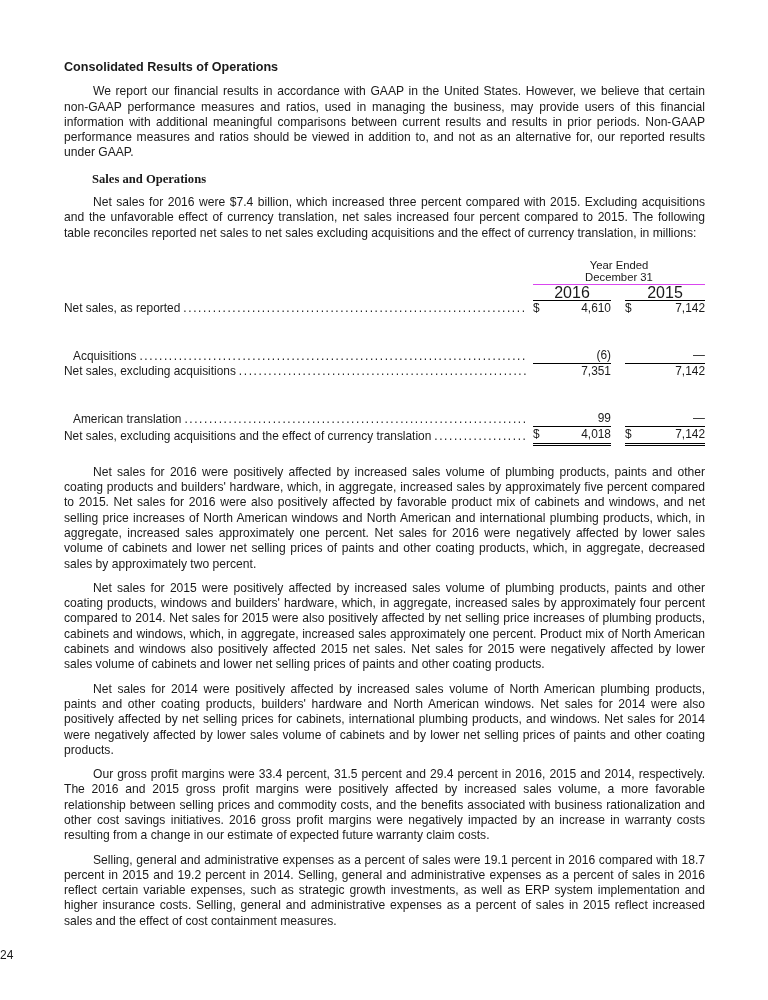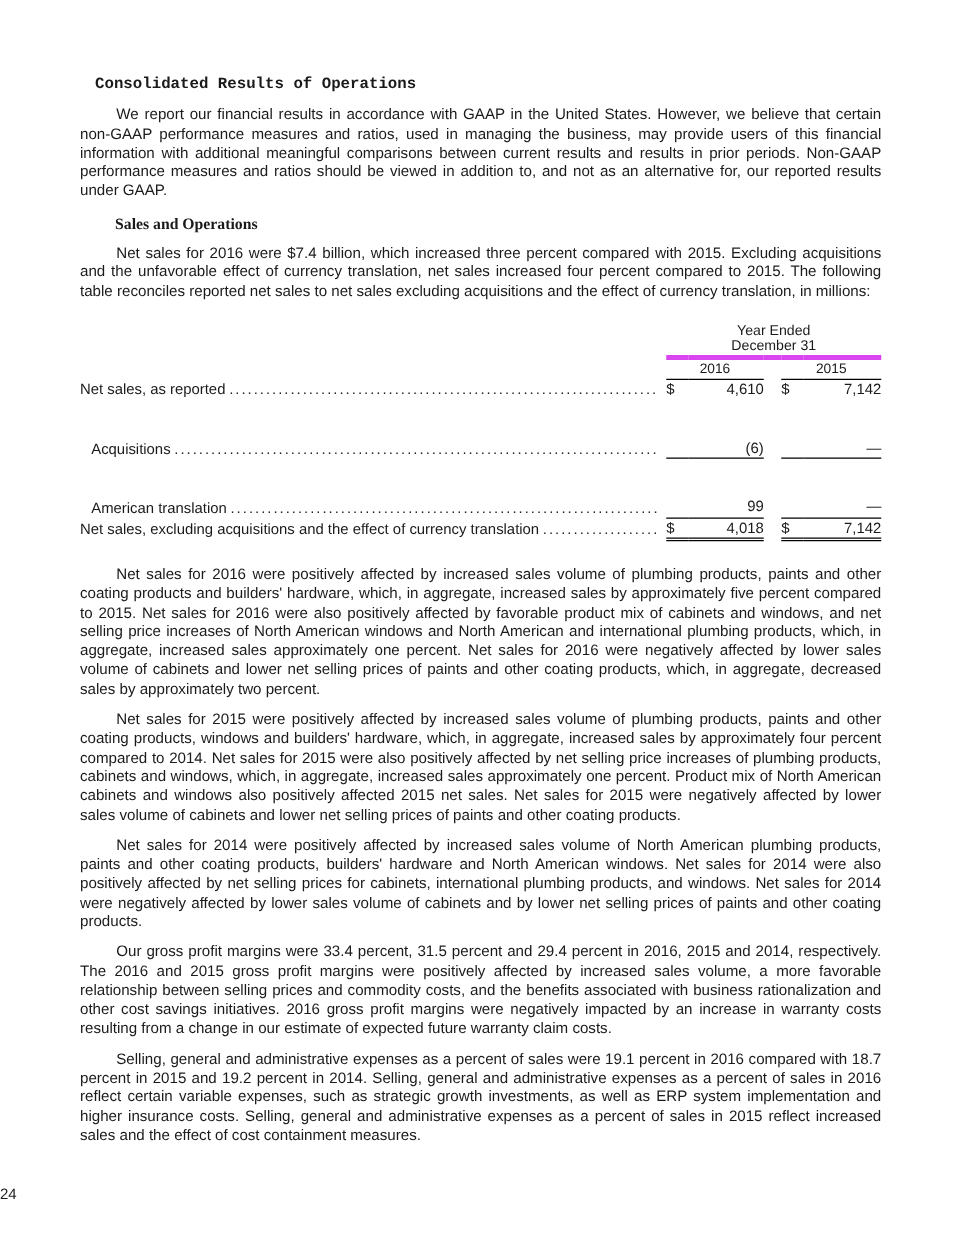--- a/index.html
+++ b/index.html
@@ -11,24 +11,24 @@
     background: #ffffff;
     box-sizing: border-box;
     padding: 60px 63px 0 64px;
     font-family: "Liberation Sans", sans-serif;
     font-size: 12.1px;
     line-height: 15.3px;
     color: #1a1a1a;
     overflow: hidden;
   }
   .section-heading {
-    font-family: Liberation Mono, monospace;
+    font-family: Liberation Sans, sans-serif;
     font-size: 12.6px;
     font-weight: bold;
-    margin: 0 0 9px 12px;
+    margin: 0 0 9px 0;
   }
   .sub-heading {
     font-family: "Liberation Serif", serif;
     font-size: 12.6px;
     font-weight: bold;
     margin: 11px 0 8px 28px;
   }
   p.body-para {
     margin: 0 0 9px 0;
     text-align: justify;
@@ -41,32 +41,32 @@
     table-layout: fixed;
     margin: 18px 0 19px 0;
     font-size: 11.9px;
   }
   .fin-table td, .fin-table th {
     padding: 0;
     vertical-align: bottom;
     font-weight: normal;
   }
   .th-span {
-    border-bottom: 4px solid #d946ef;
+    border-bottom: 1px solid #d946ef;
     text-align: center;
     font-weight: bold;
     font-size: 11.3px;
     line-height: 12.5px;
     padding-bottom: 3px;
   }
   .th-year {
     border-bottom: 1px solid #000;
     text-align: center;
     font-weight: bold;
-    font-size: 11px;
+    font-size: 16px;
     padding: 4px 10px 2px 0;
   }
   .cell-lbl { }
   .lead { display: flex; align-items: baseline; }
   .lead .lbl-text { white-space: nowrap; text-align: center; }
   .dots {
     flex: 1;
     overflow: hidden;
     white-space: nowrap;
     margin: 0 6px 0 3px;
@@ -148,20 +148,33 @@
             <span class="dots"></span>
           </div>
         </td>
         <td class="cell-cur ub"></td>
         <td class="cell-val ub">(6)</td>
         <td></td>
         <td class="cell-cur ub"></td>
         <td class="cell-val ub">—</td>
       </tr>
 
+      <tr>
+        <td class="cell-lbl">
+          <div class="lead">
+            <span class="lbl-text">Net sales, excluding acquisitions</span>
+            <span class="dots"></span>
+          </div>
+        </td>
+        <td class="cell-cur"></td>
+        <td class="cell-val">7,351</td>
+        <td></td>
+        <td class="cell-cur"></td>
+        <td class="cell-val">7,142</td>
+      </tr>
 
       <tr class="ind">
         <td class="cell-lbl">
           <div class="lead">
             <span class="lbl-text">American translation</span>
             <span class="dots"></span>
           </div>
         </td>
         <td class="cell-cur ub"></td>
         <td class="cell-val ub">99</td>

